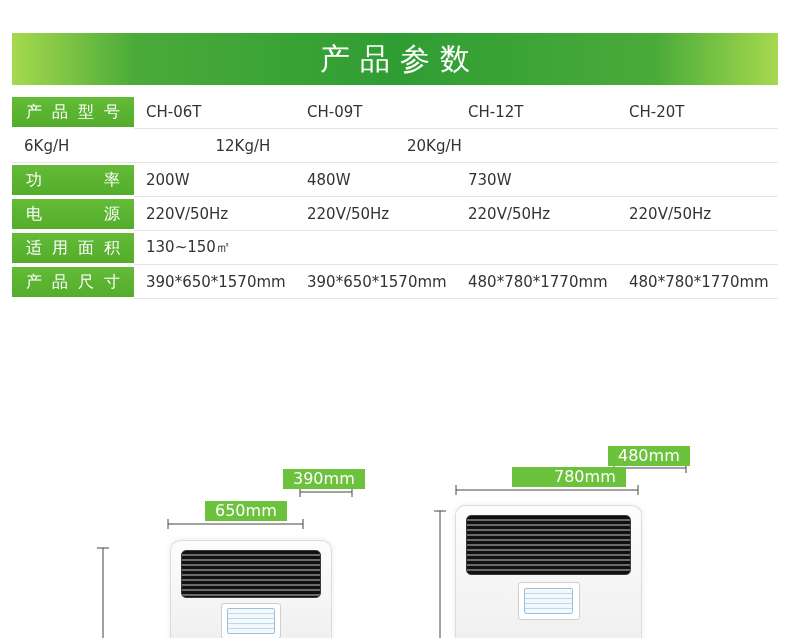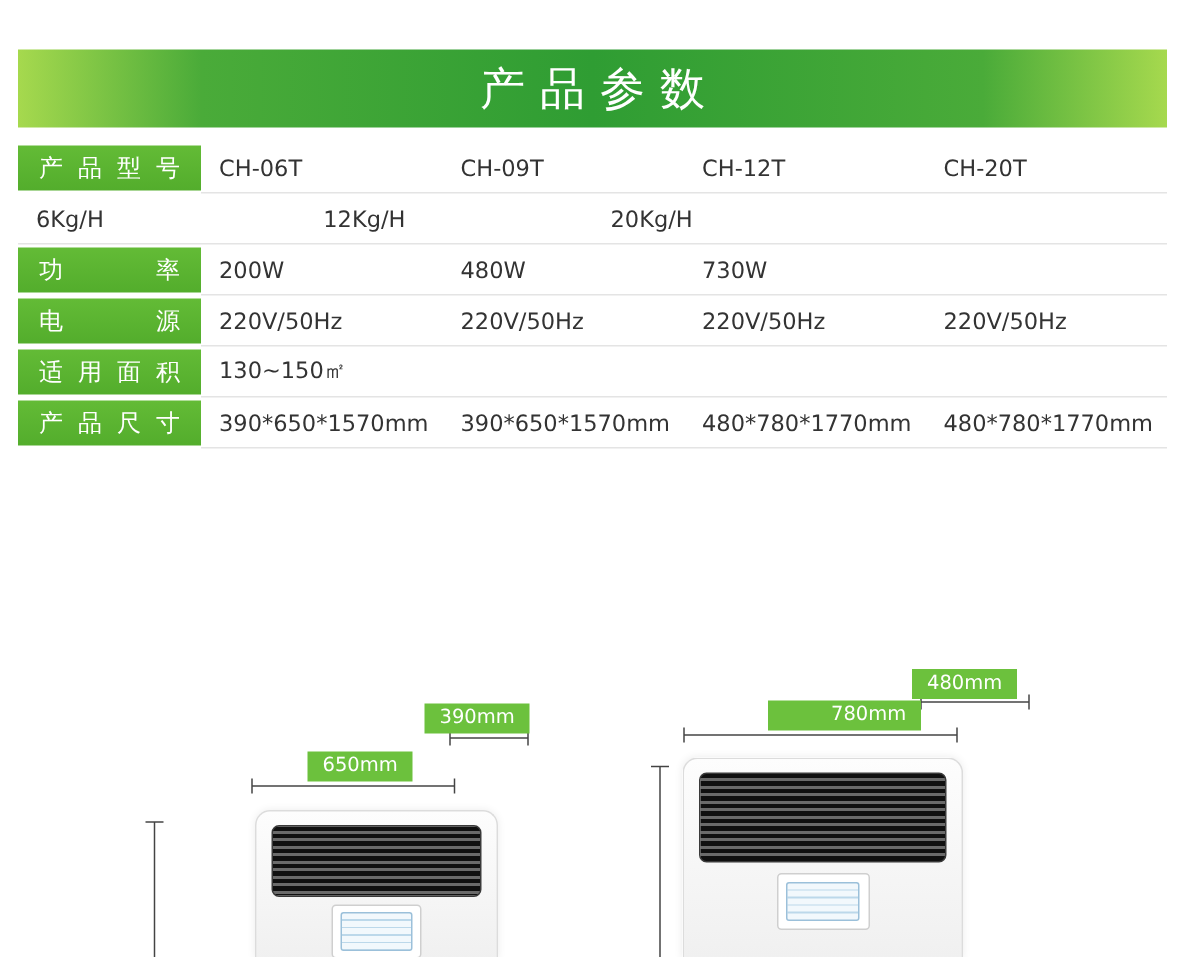--- a/index.html
+++ b/index.html
@@ -24,21 +24,21 @@
   }
   .label-cell span{
     display:block;width:100%;padding:0 14px;box-sizing:border-box;
     color:#fff;font-size:16px;text-align:justify;text-align-last:justify;
   }
   .vals{flex:1;display:flex;align-items:center;border-bottom:1px solid #e4e4e4;}
   .val{width:25%;box-sizing:border-box;padding-left:12px;font-size:15px;color:#333;white-space:nowrap;}
 
   
   .badge{
-    position:absolute;background:#6cc13d;color:#fff;font-size:13px;
+    position:absolute;background:#6cc13d;color:#fff;font-size:16px;
     padding:2px 10px;line-height:16px;white-space:nowrap;
   }
   .badge.b-390{left:283px;top:469px;}
   .badge.b-650{left:205px;top:501px;}
   .badge.b-780{left:512px;top:467px;padding-left:42px;}
   .badge.b-480{left:608px;top:446px;}
 
   .dim-svg{position:absolute;left:0;top:0;pointer-events:none;}
 
   .unit{

